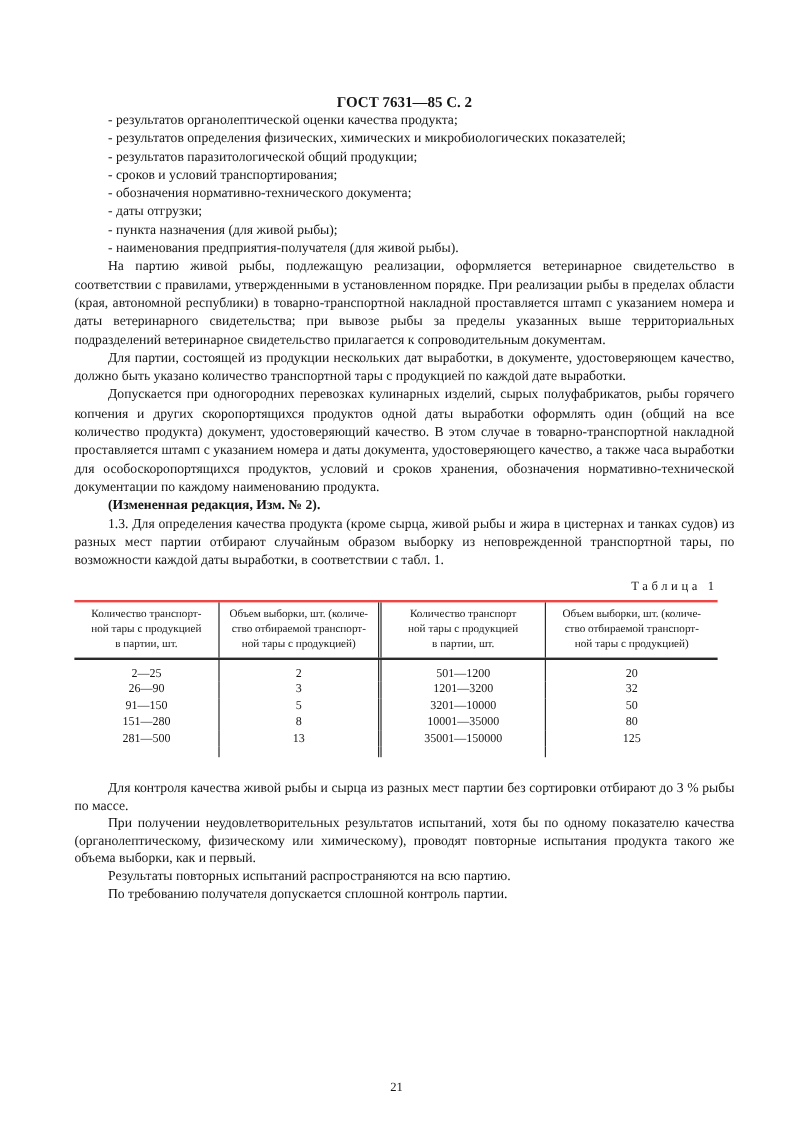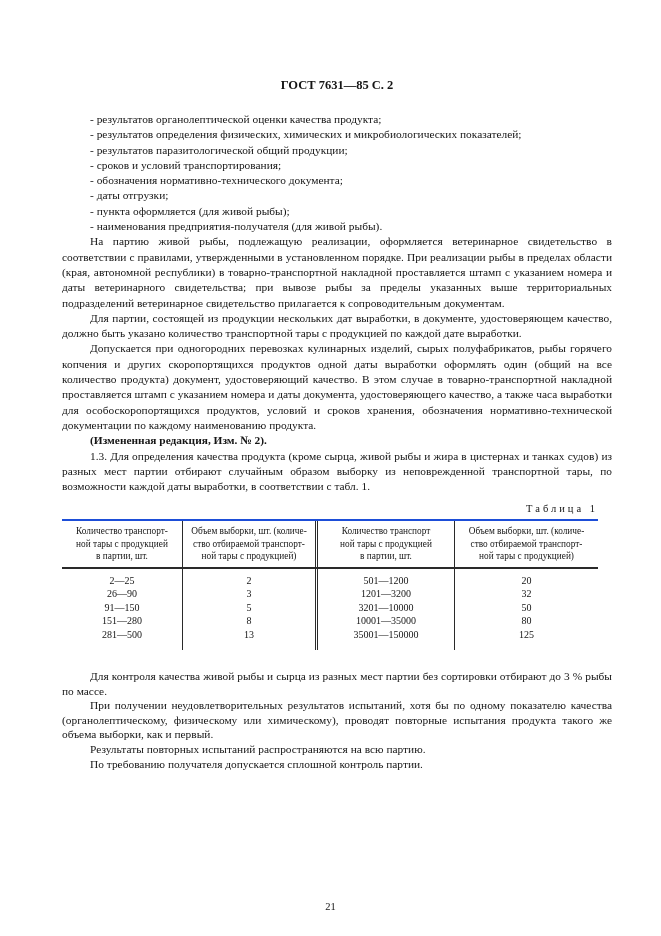--- a/index.html
+++ b/index.html
@@ -15,21 +15,20 @@
   .sheet {
     padding: 78px 49px 0 62px;
   }
   .doc-header {
     text-align: center;
     font-weight: bold;
     font-size: 12.5px;
     line-height: 15px;
   }
   .content {
-    margin-top: 19px;
     font-size: 11.4px;
     line-height: 15.3px;
     text-align: justify;
     font-family: Liberation Serif, serif;
   }
   .content p { margin: 0; }
   .li {
     text-indent: 28px;
     text-align: left;
     white-space: nowrap;
@@ -51,21 +50,21 @@
   .trow { display: flex; }
   .cell {
     box-sizing: border-box;
     text-align: center;
   }
   .c1 { width: 121px; border-right: 1px solid #2a2a2a; }
   .c2 { width: 135px; border-right: 3px double #2a2a2a; }
   .c3 { width: 137px; border-right: 1px solid #2a2a2a; }
   .c4 { width: 143px; }
   .thead {
-    border-top: 2px solid #1d4ed8;
+    border-top: 2px solid #ef4444;
     border-bottom: 2px solid #2a2a2a;
   }
   .thead .cell {
     font-size: 9.3px;
     line-height: 12.2px;
     padding: 4px 2px 5px;
     white-space: pre-line;
   }
   .tbody .cell {
     font-size: 10px;
@@ -98,21 +97,21 @@
 
   <div class="content">
 
     <div>
       <div class="li">- результатов органолептической оценки качества продукта;</div>
       <div class="li">- результатов определения физических, химических и микробиологических показателей;</div>
       <div class="li">- результатов паразитологической общий продукции;</div>
       <div class="li">- сроков и условий транспортирования;</div>
       <div class="li">- обозначения нормативно-технического документа;</div>
       <div class="li">- даты отгрузки;</div>
-      <div class="li">- пункта оформляется (для живой рыбы);</div>
+      <div class="li">- пункта назначения (для живой рыбы);</div>
       <div class="li">- наименования предприятия-получателя (для живой рыбы).</div>
     </div>
 
     <p class="para">На партию живой рыбы, подлежащую реализации, оформляется ветеринарное свидетельство в соответствии с правилами, утвержденными в установленном порядке. При реализации рыбы в пределах области (края, автономной республики) в товарно-транспортной накладной проставляется штамп с указанием номера и даты ветеринарного свидетельства; при вывозе рыбы за пределы указанных выше территориальных подразделений ветеринарное свидетельство прилагается к сопроводительным документам.</p>
     <p class="para">Для партии, состоящей из продукции нескольких дат выработки, в документе, удостоверяющем качество, должно быть указано количество транспортной тары с продукцией по каждой дате выработки.</p>
     <p class="para">Допускается при одногородних перевозках кулинарных изделий, сырых полуфабрикатов, рыбы горячего копчения и других скоропортящихся продуктов одной даты выработки оформлять один (общий на все количество продукта) документ, удостоверяющий качество. В этом случае в товарно-транспортной накладной проставляется штамп с указанием номера и даты документа, удостоверяющего качество, а также часа выработки для особоскоропортящихся продуктов, условий и сроков хранения, обозначения нормативно-технической документации по каждому наименованию продукта.</p>
     <p class="para bold">(Измененная редакция, Изм. № 2).</p>
     <p class="para">1.3. Для определения качества продукта (кроме сырца, живой рыбы и жира в цистернах и танках судов) из разных мест партии отбирают случайным образом выборку из неповрежденной транспортной тары, по возможности каждой даты выработки, в соответствии с табл. 1.</p>
 
     <div class="table-label">Таблица 1</div>

